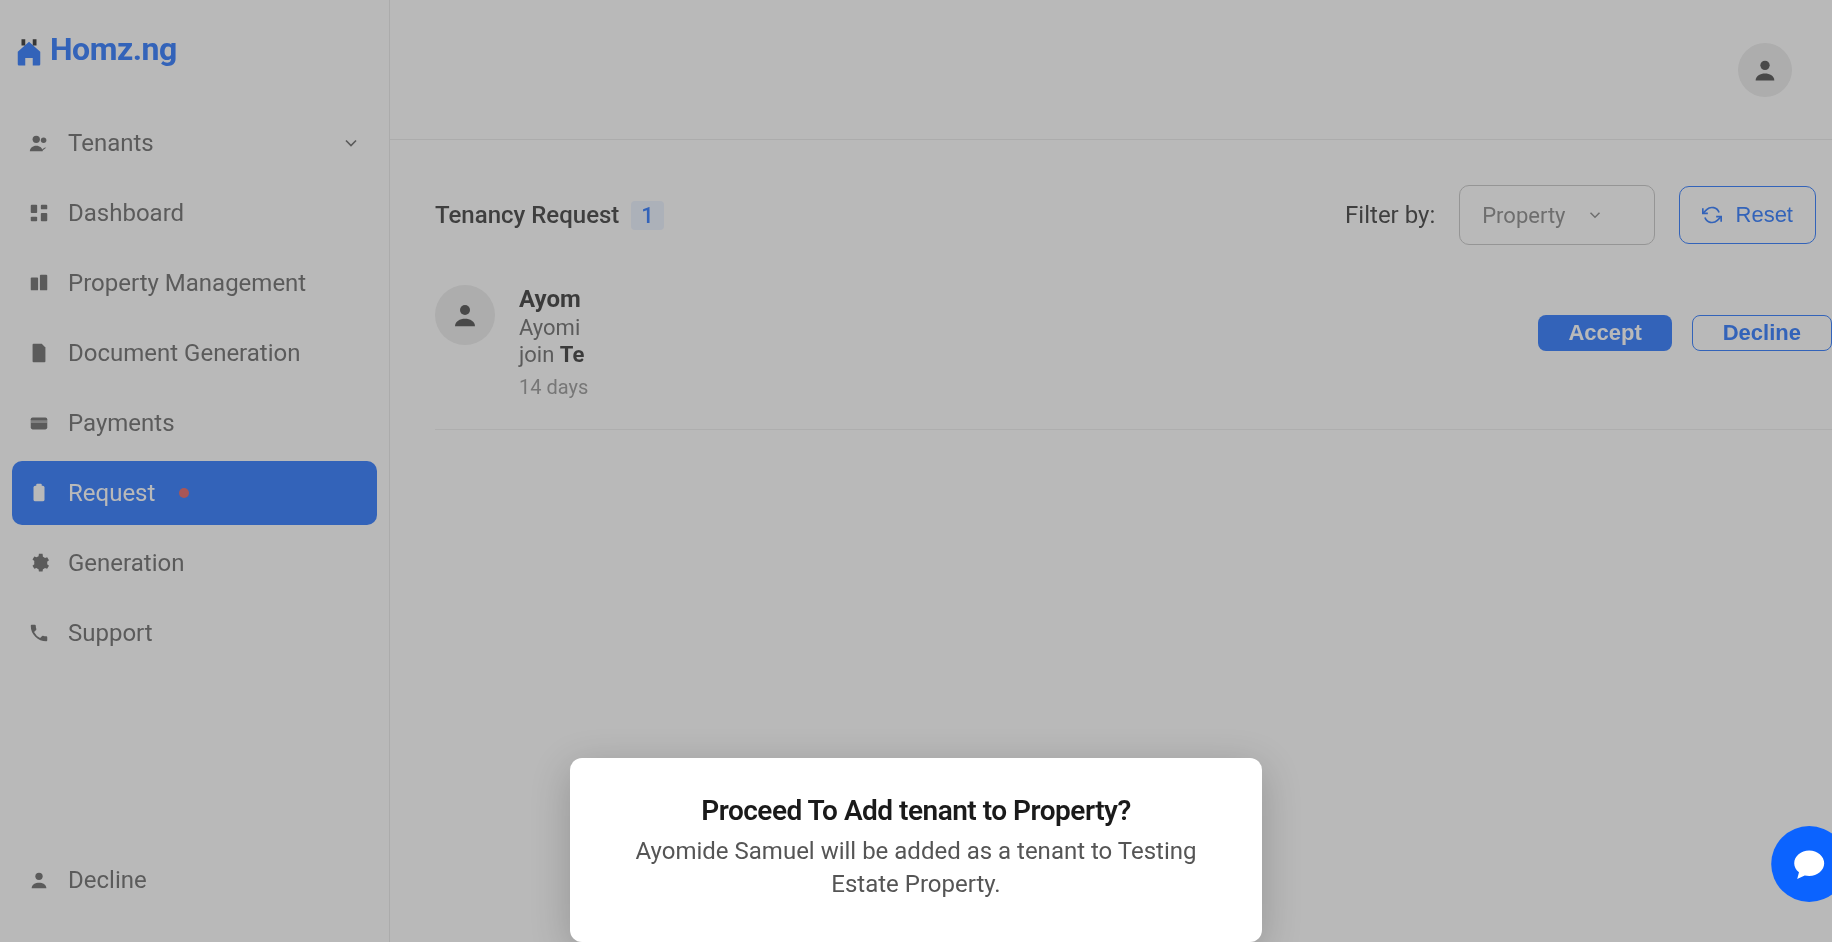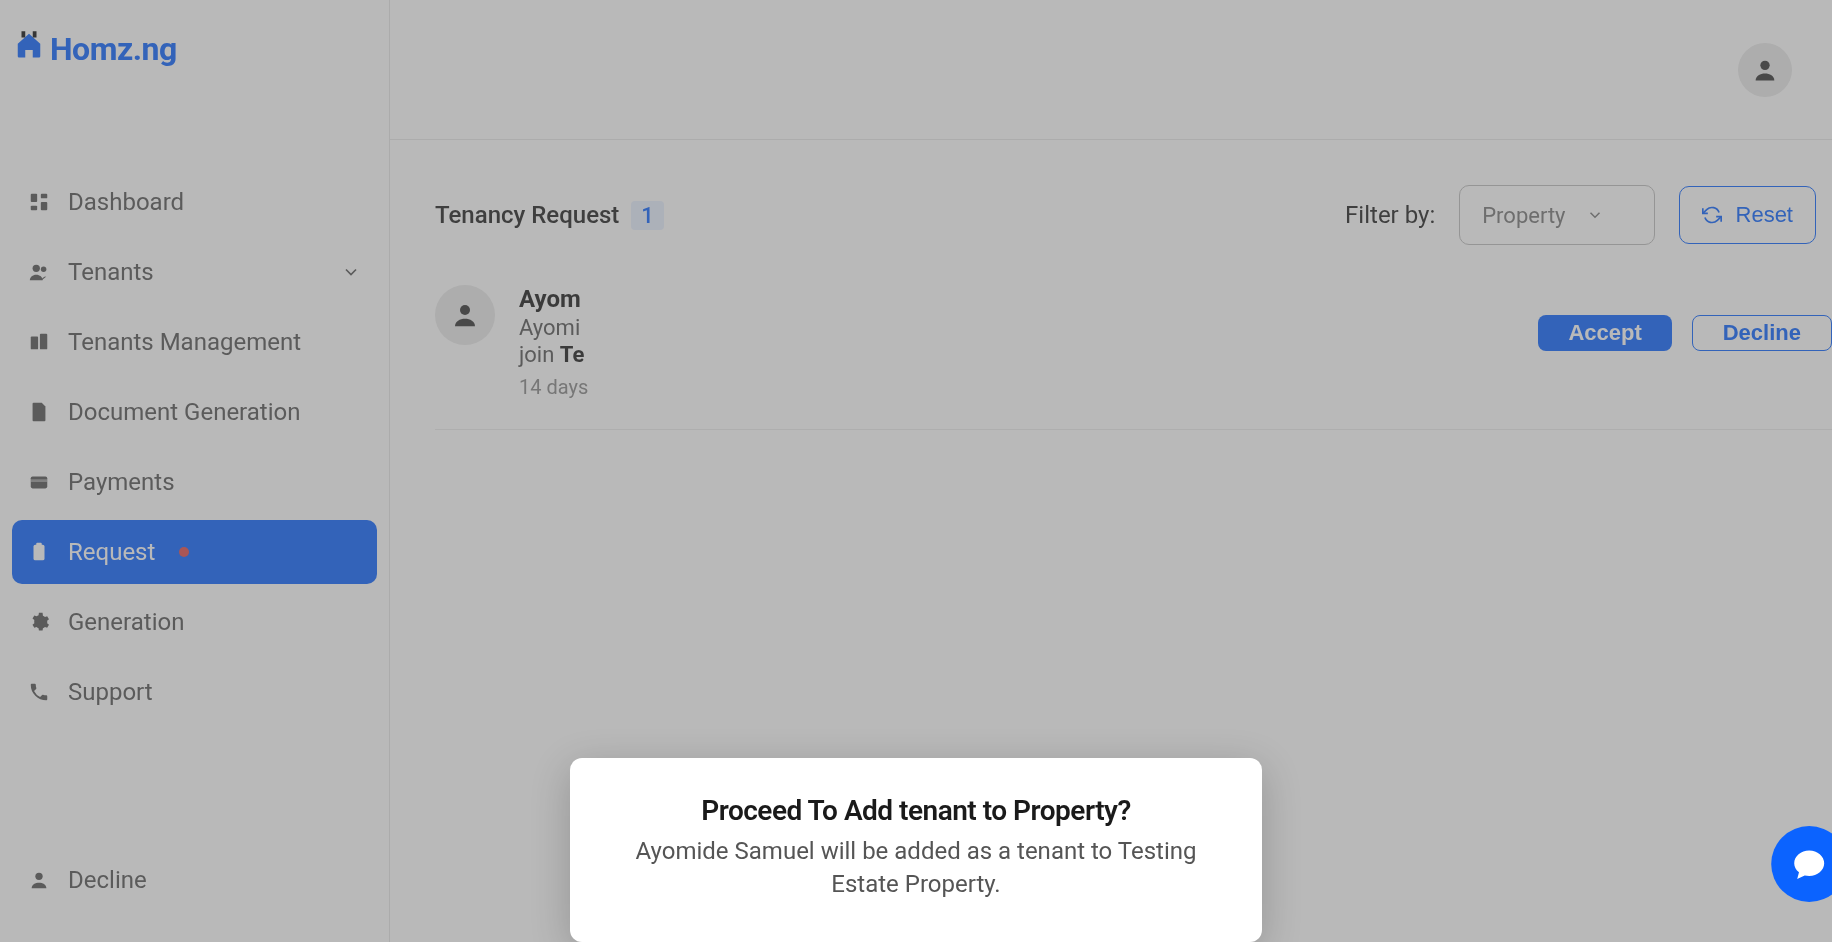--- a/index.html
+++ b/index.html
@@ -20,24 +20,24 @@
   .sidebar {
     width: 390px;
     background: #fff;
     border-right: 1px solid #e5e5e5;
     display: flex;
     flex-direction: column;
     padding-top: 30px;
   }
   .logo-wrap {
     display: flex;
-    align-items: flex-start;
+    align-items: flex-end;
     gap: 6px;
     padding-left: 14px;
-    margin-bottom: 102px;
+    margin-bottom: 43px;
   }
   .logo-icon {
     width: 30px; height: 30px;
     color: #0b63ff;
   }
   .logo-text {
     font-size: 32px;
     font-weight: 700;
     color: #0b63ff;
     letter-spacing: -0.5px;
@@ -238,52 +238,52 @@
             <rect x="15" y="1" width="3" height="5" fill="#111"></rect>
           </svg>
       </span>
       <span class="logo-text">Homz.ng</span>
     </div>
 
     <nav class="nav">
       <div class="nav-item">
         <span class="nav-icon">
           <svg viewBox="0 0 24 24" width="22" height="22" fill="currentColor">
+              <circle cx="9" cy="8" r="4"></circle>
+              <path d="M2 21c0-3.3 3.1-6 7-6s7 2.7 7 6"></path>
+              <circle cx="17" cy="9" r="3"></circle>
+              <path d="M15 21c0-2 2-4 5-4"></path>
+            </svg>
+        </span>
+        <span>Tenants</span>
+        <span class="chevron">
+          <svg viewBox="0 0 24 24" width="20" height="20" fill="none" stroke="currentColor" stroke-width="2">
+              <polyline points="6 9 12 15 18 9"></polyline>
+            </svg>
+        </span>
+      </div>
+      <div class="nav-item">
+        <span class="nav-icon">
+          <svg viewBox="0 0 24 24" width="22" height="22" fill="currentColor">
               <rect x="3" y="3" width="7" height="9" rx="1"></rect>
               <rect x="14" y="3" width="7" height="5" rx="1"></rect>
               <rect x="14" y="12" width="7" height="9" rx="1"></rect>
               <rect x="3" y="16" width="7" height="5" rx="1"></rect>
             </svg>
         </span>
         <span>Dashboard</span>
       </div>
       <div class="nav-item">
         <span class="nav-icon">
           <svg viewBox="0 0 24 24" width="22" height="22" fill="currentColor">
-              <circle cx="9" cy="8" r="4"></circle>
-              <path d="M2 21c0-3.3 3.1-6 7-6s7 2.7 7 6"></path>
-              <circle cx="17" cy="9" r="3"></circle>
-              <path d="M15 21c0-2 2-4 5-4"></path>
-            </svg>
-        </span>
-        <span>Tenants</span>
-        <span class="chevron">
-          <svg viewBox="0 0 24 24" width="20" height="20" fill="none" stroke="currentColor" stroke-width="2">
-              <polyline points="6 9 12 15 18 9"></polyline>
-            </svg>
-        </span>
-      </div>
-      <div class="nav-item">
-        <span class="nav-icon">
-          <svg viewBox="0 0 24 24" width="22" height="22" fill="currentColor">
               <rect x="3" y="6" width="8" height="14" rx="1"></rect>
               <rect x="13" y="3" width="8" height="17" rx="1"></rect>
             </svg>
         </span>
-        <span>Tenants Management</span>
+        <span>Property Management</span>
       </div>
       <div class="nav-item">
         <span class="nav-icon">
           <svg viewBox="0 0 24 24" width="22" height="22" fill="currentColor">
               <path d="M6 2h9l4 4v15a1 1 0 0 1-1 1H6a1 1 0 0 1-1-1V3a1 1 0 0 1 1-1z"></path>
             </svg>
         </span>
         <span>Document Generation</span>
       </div>
       <div class="nav-item">

